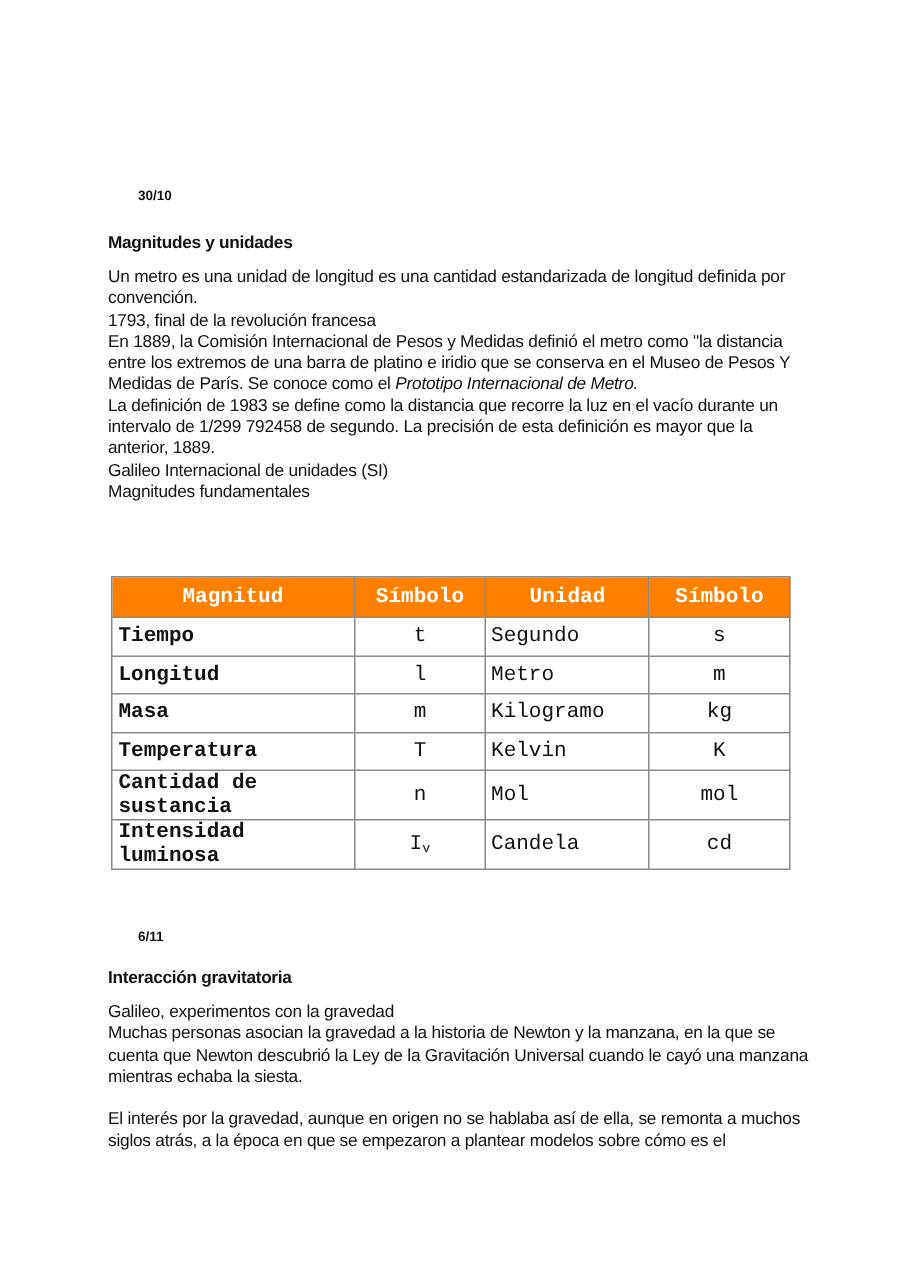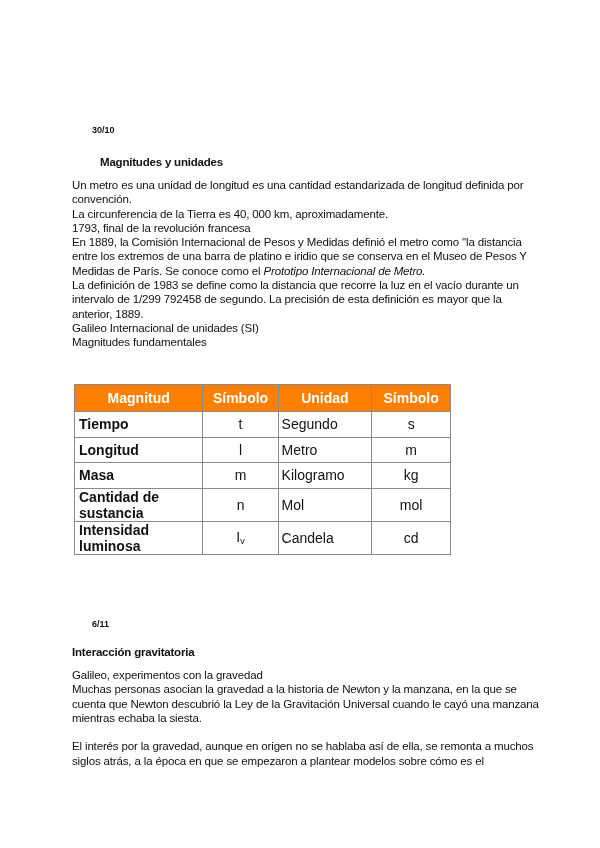--- a/index.html
+++ b/index.html
@@ -3,39 +3,38 @@
 <meta charset="utf-8">
 <style>
   html, body { margin: 0; padding: 0; background: #ffffff; }
   body { width: 600px; height: 848px; position: relative; overflow: hidden;
          font-family: "Liberation Sans", sans-serif; color: #111; }
   .date { position: absolute; left: 72px; font-size: 9px; font-weight: bold; margin-left: 20px; }
   .heading { position: absolute; left: 72px; font-size: 11.5px; font-weight: bold; letter-spacing: -0.2px; }
   .para { position: absolute; left: 72px; width: 470px; font-size: 11.5px; line-height: 14.3px; letter-spacing: -0.15px; }
   .para p { margin: 0; }
   .para i { font-style: italic; }
-  table.units { position: absolute; left: 74px; top: 384px; width: 377px;
-                border-collapse: collapse; font-family: Liberation Sans, sans-serif; font-size: 14px; }
+  table.units { position: absolute; left: 74px; top: 384px; width: 453px;
+                border-collapse: collapse; font-family: Liberation Mono, monospace; font-size: 14px; }
   table.units th { background: #ff7f00; color: #fff; font-weight: bold; height: 26px;
                    border: 1.5px solid #8a8a8a; text-align: center; padding: 0; }
   table.units td { height: 24.5px; border: 1.5px solid #8a8a8a; padding: 0 4px; }
   table.units td.mag { font-weight: bold; }
   table.units td.c { text-align: center; }
   table.units td.u { text-align: left; padding-left: 3px; }
   sub.v { font-size: 9px; vertical-align: -2px; }
 </style>
 </head>
 <body>
 
 <div class="date" style="top:125px;">30/10</div>
-<div class="heading" style="top:156px;margin-left:28px;">Magnitudes y unidades</div>
+<div class="heading" style="top:156px;">Magnitudes y unidades</div>
 
 <div class="para" style="top:178px;">
   <p>Un metro es una unidad de longitud es una cantidad estandarizada de longitud definida por convención.</p>
-  <p>La circunferencia de la Tierra es 40, 000 km, aproximadamente.</p>
   <p>1793, final de la revolución francesa</p>
   <p><span>En 1889, la Comisión Internacional de Pesos y Medidas definió el metro como "la distancia entre los extremos de una barra de platino e iridio que se conserva en el Museo de Pesos Y Medidas de París. Se conoce como el </span><i>Prototipo Internacional de Metro.</i></p>
   <p>La definición de 1983 se define como la distancia que recorre la luz en el vacío durante un intervalo de 1/299 792458 de segundo. La precisión de esta definición es mayor que la anterior, 1889.</p>
   <p>Galileo Internacional de unidades (SI)</p>
   <p>Magnitudes fundamentales</p>
 </div>
 
 <table class="units">
   <colgroup>
     <col style="width:162px">
@@ -64,20 +63,26 @@
       <td class="u">Metro</td>
       <td class="c">m</td>
     </tr>
     <tr>
       <td class="mag">Masa</td>
       <td class="c">m</td>
       <td class="u">Kilogramo</td>
       <td class="c">kg</td>
     </tr>
     <tr>
+      <td class="mag">Temperatura</td>
+      <td class="c">T</td>
+      <td class="u">Kelvin</td>
+      <td class="c">K</td>
+    </tr>
+    <tr>
       <td class="mag">Cantidad de sustancia</td>
       <td class="c">n</td>
       <td class="u">Mol</td>
       <td class="c">mol</td>
     </tr>
     <tr>
       <td class="mag">Intensidad luminosa</td>
       <td class="c"><span>I</span><sub class="v">v</sub></td>
       <td class="u">Candela</td>
       <td class="c">cd</td>

